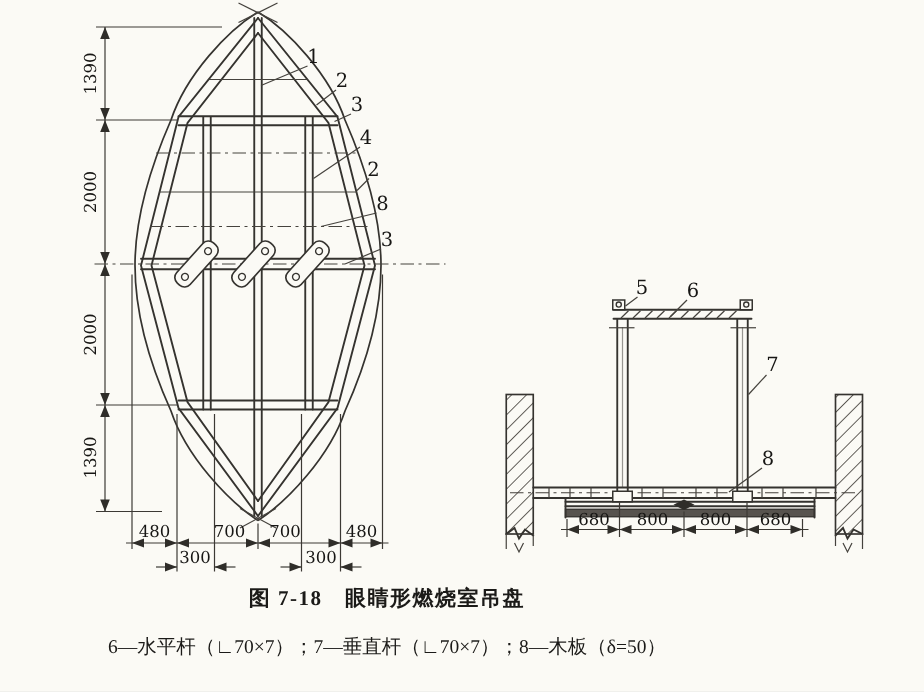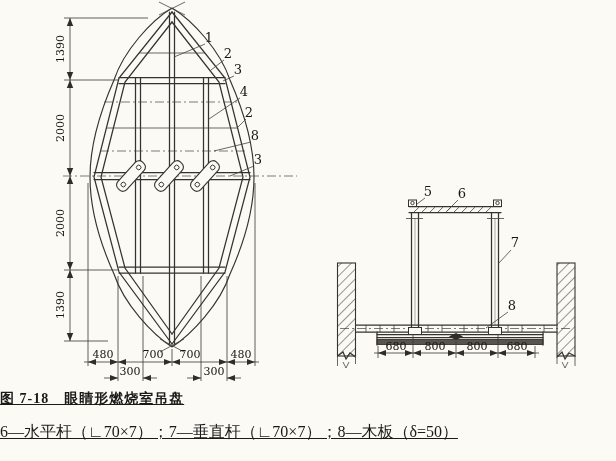--- a/index.html
+++ b/index.html
@@ -11,24 +11,24 @@
   .ln{stroke:#35332f;stroke-width:1.25;fill:none;stroke-linecap:round;}
   .thin{stroke:#45423d;stroke-width:0.8;fill:none;}
   .shell{stroke:#35332f;stroke-width:1.15;fill:none;}
   .dash{stroke:#45423d;stroke-width:0.7;fill:none;stroke-dasharray:9 3 2 3;}
   .dimline{stroke:#3c3934;stroke-width:0.8;fill:none;}
   .arr{fill:#2f2d29;stroke:none;}
   .plate{fill:#fbfaf5;stroke:#35332f;stroke-width:1.1;}
   .hole{fill:#fbfaf5;stroke:#35332f;stroke-width:0.9;}
   text.dim{font-family:"DejaVu Serif","Liberation Serif",serif;font-size:11px;fill:#171614;text-anchor:middle;}
   text.callout{font-family:"DejaVu Serif","Liberation Serif",serif;font-size:13px;fill:#171614;text-anchor:middle;}
-  .caption{position:absolute;left:0;width:516px;text-decoration:underline;}
+  .caption{position:absolute;left:0;width:516px;text-align:center;}
   .cap-title{top:390px;font-size:14px;font-weight:bold;letter-spacing:1px;}
   .cap-l1{top:413px;font-size:12.4px;letter-spacing:0px;white-space:nowrap;}
-  .cap-l2{top:422px;font-size:16px;white-space:nowrap;}
+  .cap-l2{top:422px;font-size:13px;white-space:nowrap;}
 </style>
 </head>
 <body>
 
 <div class="stage">
 
 <svg width="616" height="388" viewBox="0 0 616 388">
   <defs>
     <pattern id="wallhatch" width="7" height="7" patternUnits="userSpaceOnUse" patternTransform="rotate(45)">
       <line x1="0" y1="0" x2="0" y2="7" stroke="#4a4741" stroke-width="1.15"></line>

